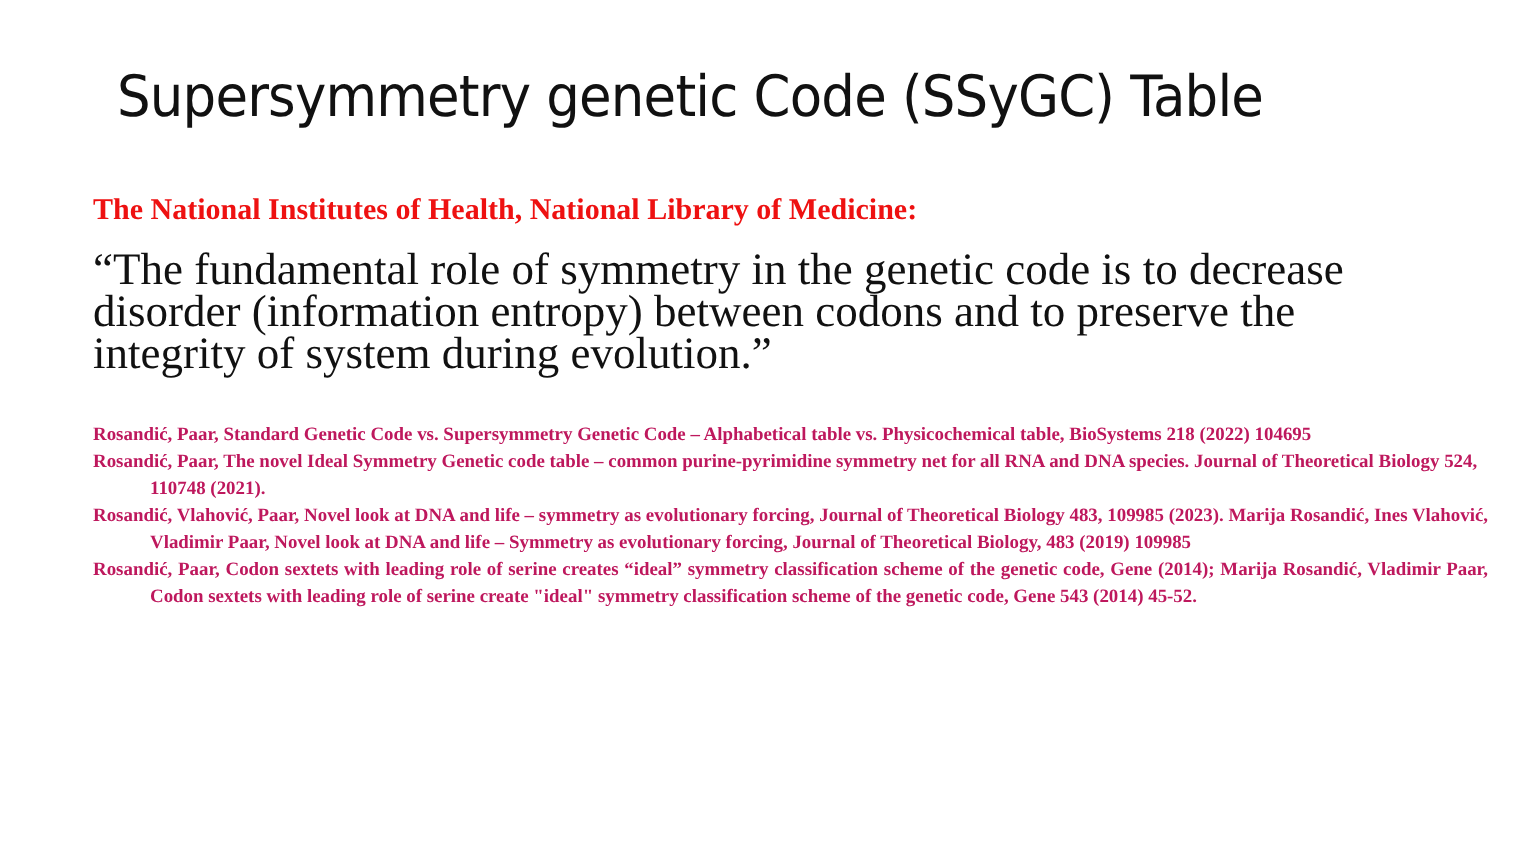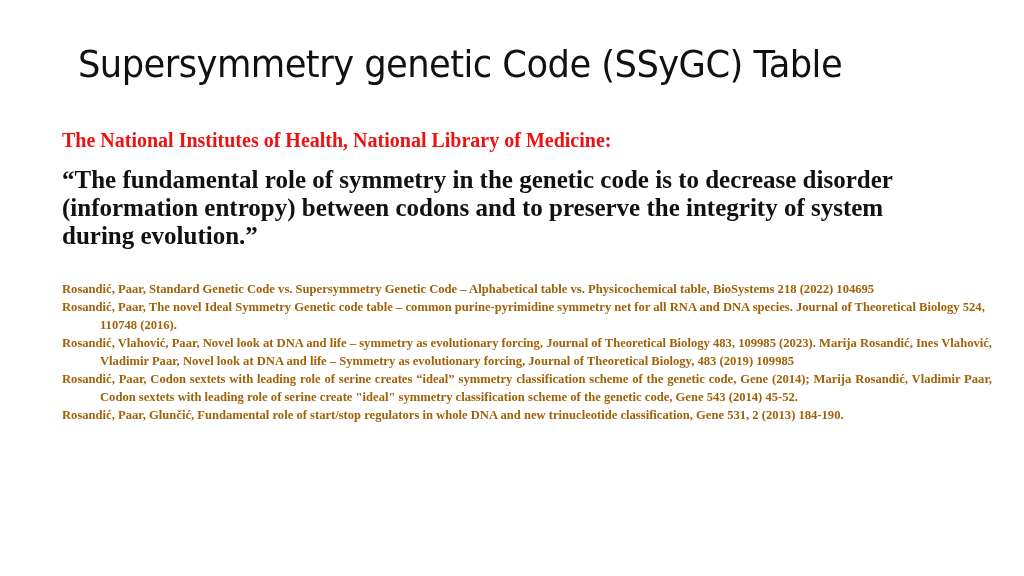--- a/index.html
+++ b/index.html
@@ -13,42 +13,41 @@
       font-size: 38px; color: #111111; letter-spacing: -0.6px; white-space: nowrap;
       transform: scaleX(0.93); transform-origin: left top;
     }
     .source {
       position: absolute; left: 62px; top: 129px;
       font-family: "Liberation Serif", serif; font-weight: bold;
       font-size: 20px; color: #ee1111; white-space: nowrap;
     }
     .quote {
       position: absolute; left: 62px; top: 166px; width: 890px;
-      font-family: "Liberation Serif", serif; font-size: 25px;
-      line-height: 28px; color: #111111; font-weight: bold;
+      font-family: "Liberation Serif", serif; font-size: 30px;
+      line-height: 28px; color: #111111;
     }
     .refs {
       position: absolute; left: 62px; top: 280px; width: 930px;
       font-family: "Liberation Serif", serif; font-weight: bold;
-      font-size: 12.6px; line-height: 18px; color: #a16207;
+      font-size: 12.6px; line-height: 18px; color: #be185d;
     }
     .ref {
       padding-left: 38px; text-indent: -38px; text-align: justify;
       margin: 0;
     }
     .ref.nojust { text-align: left; }
   </style>
 </head>
 <body>
 
 <div class="title">Supersymmetry genetic Code (SSyGC) Table</div>
 
 <div class="source">The National Institutes of Health, National Library of Medicine:</div>
 
 <div class="quote">“The fundamental role of symmetry in the genetic code is to decrease disorder (information entropy) between codons and to preserve the integrity of system during evolution.”</div>
 
 <div class="refs">
   <p class="ref nojust">Rosandić, Paar, Standard Genetic Code vs. Supersymmetry Genetic   Code – Alphabetical table vs. Physicochemical table, BioSystems 218 (2022) 104695</p>
-  <p class="ref nojust">Rosandić, Paar, The novel Ideal Symmetry Genetic code table – common purine-pyrimidine symmetry net for all RNA and DNA species. Journal of Theoretical Biology 524, 110748 (2016).</p>
+  <p class="ref nojust">Rosandić, Paar, The novel Ideal Symmetry Genetic code table – common purine-pyrimidine symmetry net for all RNA and DNA species. Journal of Theoretical Biology 524, 110748 (2021).</p>
   <p class="ref">Rosandić, Vlahović, Paar, Novel look at DNA and life – symmetry as evolutionary forcing, Journal of Theoretical Biology 483, 109985 (2023). Marija Rosandić, Ines Vlahović, Vladimir Paar, Novel look at DNA and life – Symmetry as evolutionary forcing, Journal of Theoretical Biology, 483 (2019) 109985</p>
   <p class="ref">Rosandić, Paar, Codon sextets with leading role of serine creates “ideal” symmetry classification scheme of the genetic code, Gene (2014); Marija Rosandić, Vladimir Paar, Codon sextets with leading role of serine create "ideal" symmetry classification scheme of the genetic code, Gene 543 (2014) 45-52.</p>
-  <p class="ref nojust">Rosandić, Paar, Glunčić, Fundamental role of start/stop regulators in whole DNA and new trinucleotide classification, Gene 531, 2 (2013) 184-190.</p>
 </div>
 
 </body></html>

